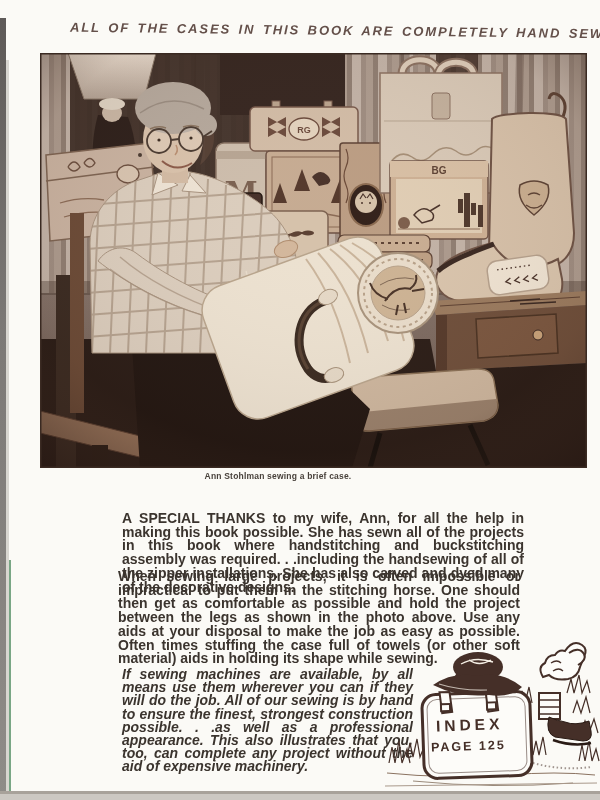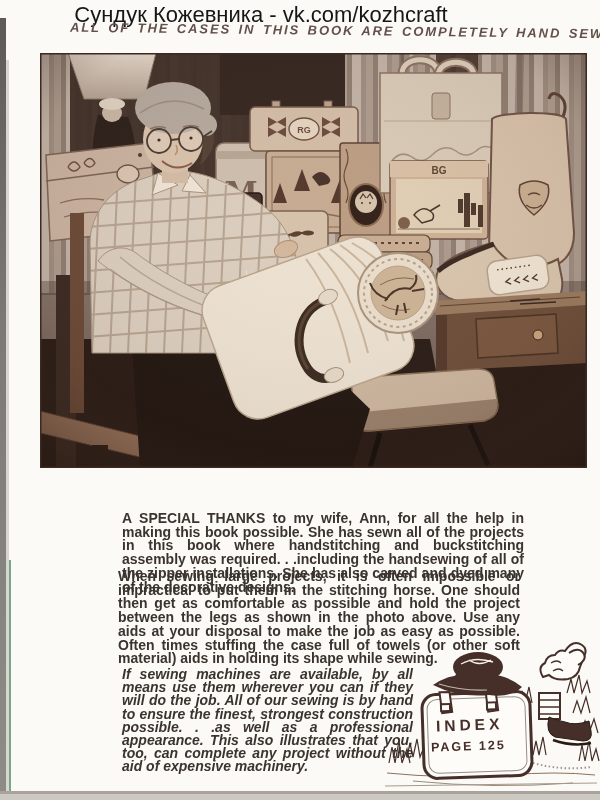--- a/index.html
+++ b/index.html
@@ -30,21 +30,20 @@
   .p3{left:122px;top:654px;width:291px;line-height:13.2px;font-style:italic;}
   .lead{font-weight:bold;}
   
   .cartoon{position:absolute;left:383px;top:633px;width:217px;height:160px;}
 </style>
 </head>
 <body>
 
 <div id="page">
 
-  <div class="watermark">Сундук Кожевника - vk.com/kozhcraft</div>
   <div class="handtitle">ALL OF THE CASES IN THIS BOOK ARE COMPLETELY HAND SEWN</div>
 
   <svg class="photo" viewBox="0 0 547 415" xmlns="http://www.w3.org/2000/svg">
     <defs>
       <linearGradient id="bgG" x1="0" y1="0" x2="0" y2="1">
         <stop offset="0" stop-color="#a4938a"></stop>
           <stop offset="1" stop-color="#69564c"></stop>
       </linearGradient>
       <pattern id="curtP" width="26" height="40" patternUnits="userSpaceOnUse">
         <rect width="26" height="40" fill="#b7a79b"></rect>
@@ -282,20 +281,21 @@
           <path d="M340,232 q16,-10 34,-6 M342,252 q14,8 28,4"></path>
         </g>
       </g>
       <ellipse cx="246" cy="196" rx="12" ry="8" fill="#d3b79c" stroke="#b08e70" transform="rotate(-20 246 196)"></ellipse>
     </g>
 
     <rect x="0" y="0" width="547" height="415" fill="url(#vign)"></rect>
     <rect x="0.75" y="0.75" width="545.5" height="413.5" fill="none" stroke="#3a2a22" stroke-width="1.5"></rect>
   </svg>
 
+  <div class="caption">Ann Stohlman sewing a brief case.</div>
 
   <p class="para p1"><span class="lead">A SPECIAL THANKS</span><span> to my wife, Ann, for all the help in making this book possible. She has sewn all of the projects in this book where handstitching and buckstitching assembly was required. . .including the handsewing of all of the zipper installations. She has also carved and dyed many of the decorative designs.</span></p>
   <p class="para p2">When sewing large projects, it is often impossible or impractical to put them in the stitching horse. One should then get as comfortable as possible and hold the project between the legs as shown in the photo above. Use any aids at your disposal to make the job as easy as possible. Often times stuffing the case full of towels (or other soft material) aids in holding its shape while sewing.</p>
   <p class="para p3">If sewing machines are available, by all means use them wherever you can if they will do the job. All of our sewing is by hand to ensure the finest, strongest construction possible. . .as well as a professional appearance. This also illustrates that you, too, can complete any project without the aid of expensive machinery.</p>
 
   <svg class="cartoon" viewBox="0 0 217 160" xmlns="http://www.w3.org/2000/svg">
 
     <g fill="none">
       <path d="M4,140 q60,6 120,2 q50,-4 88,0" stroke="#8a7260" stroke-width="1"></path>
       <path d="M30,148 q80,8 160,2" stroke="#9a8a7a" stroke-width="1"></path>

